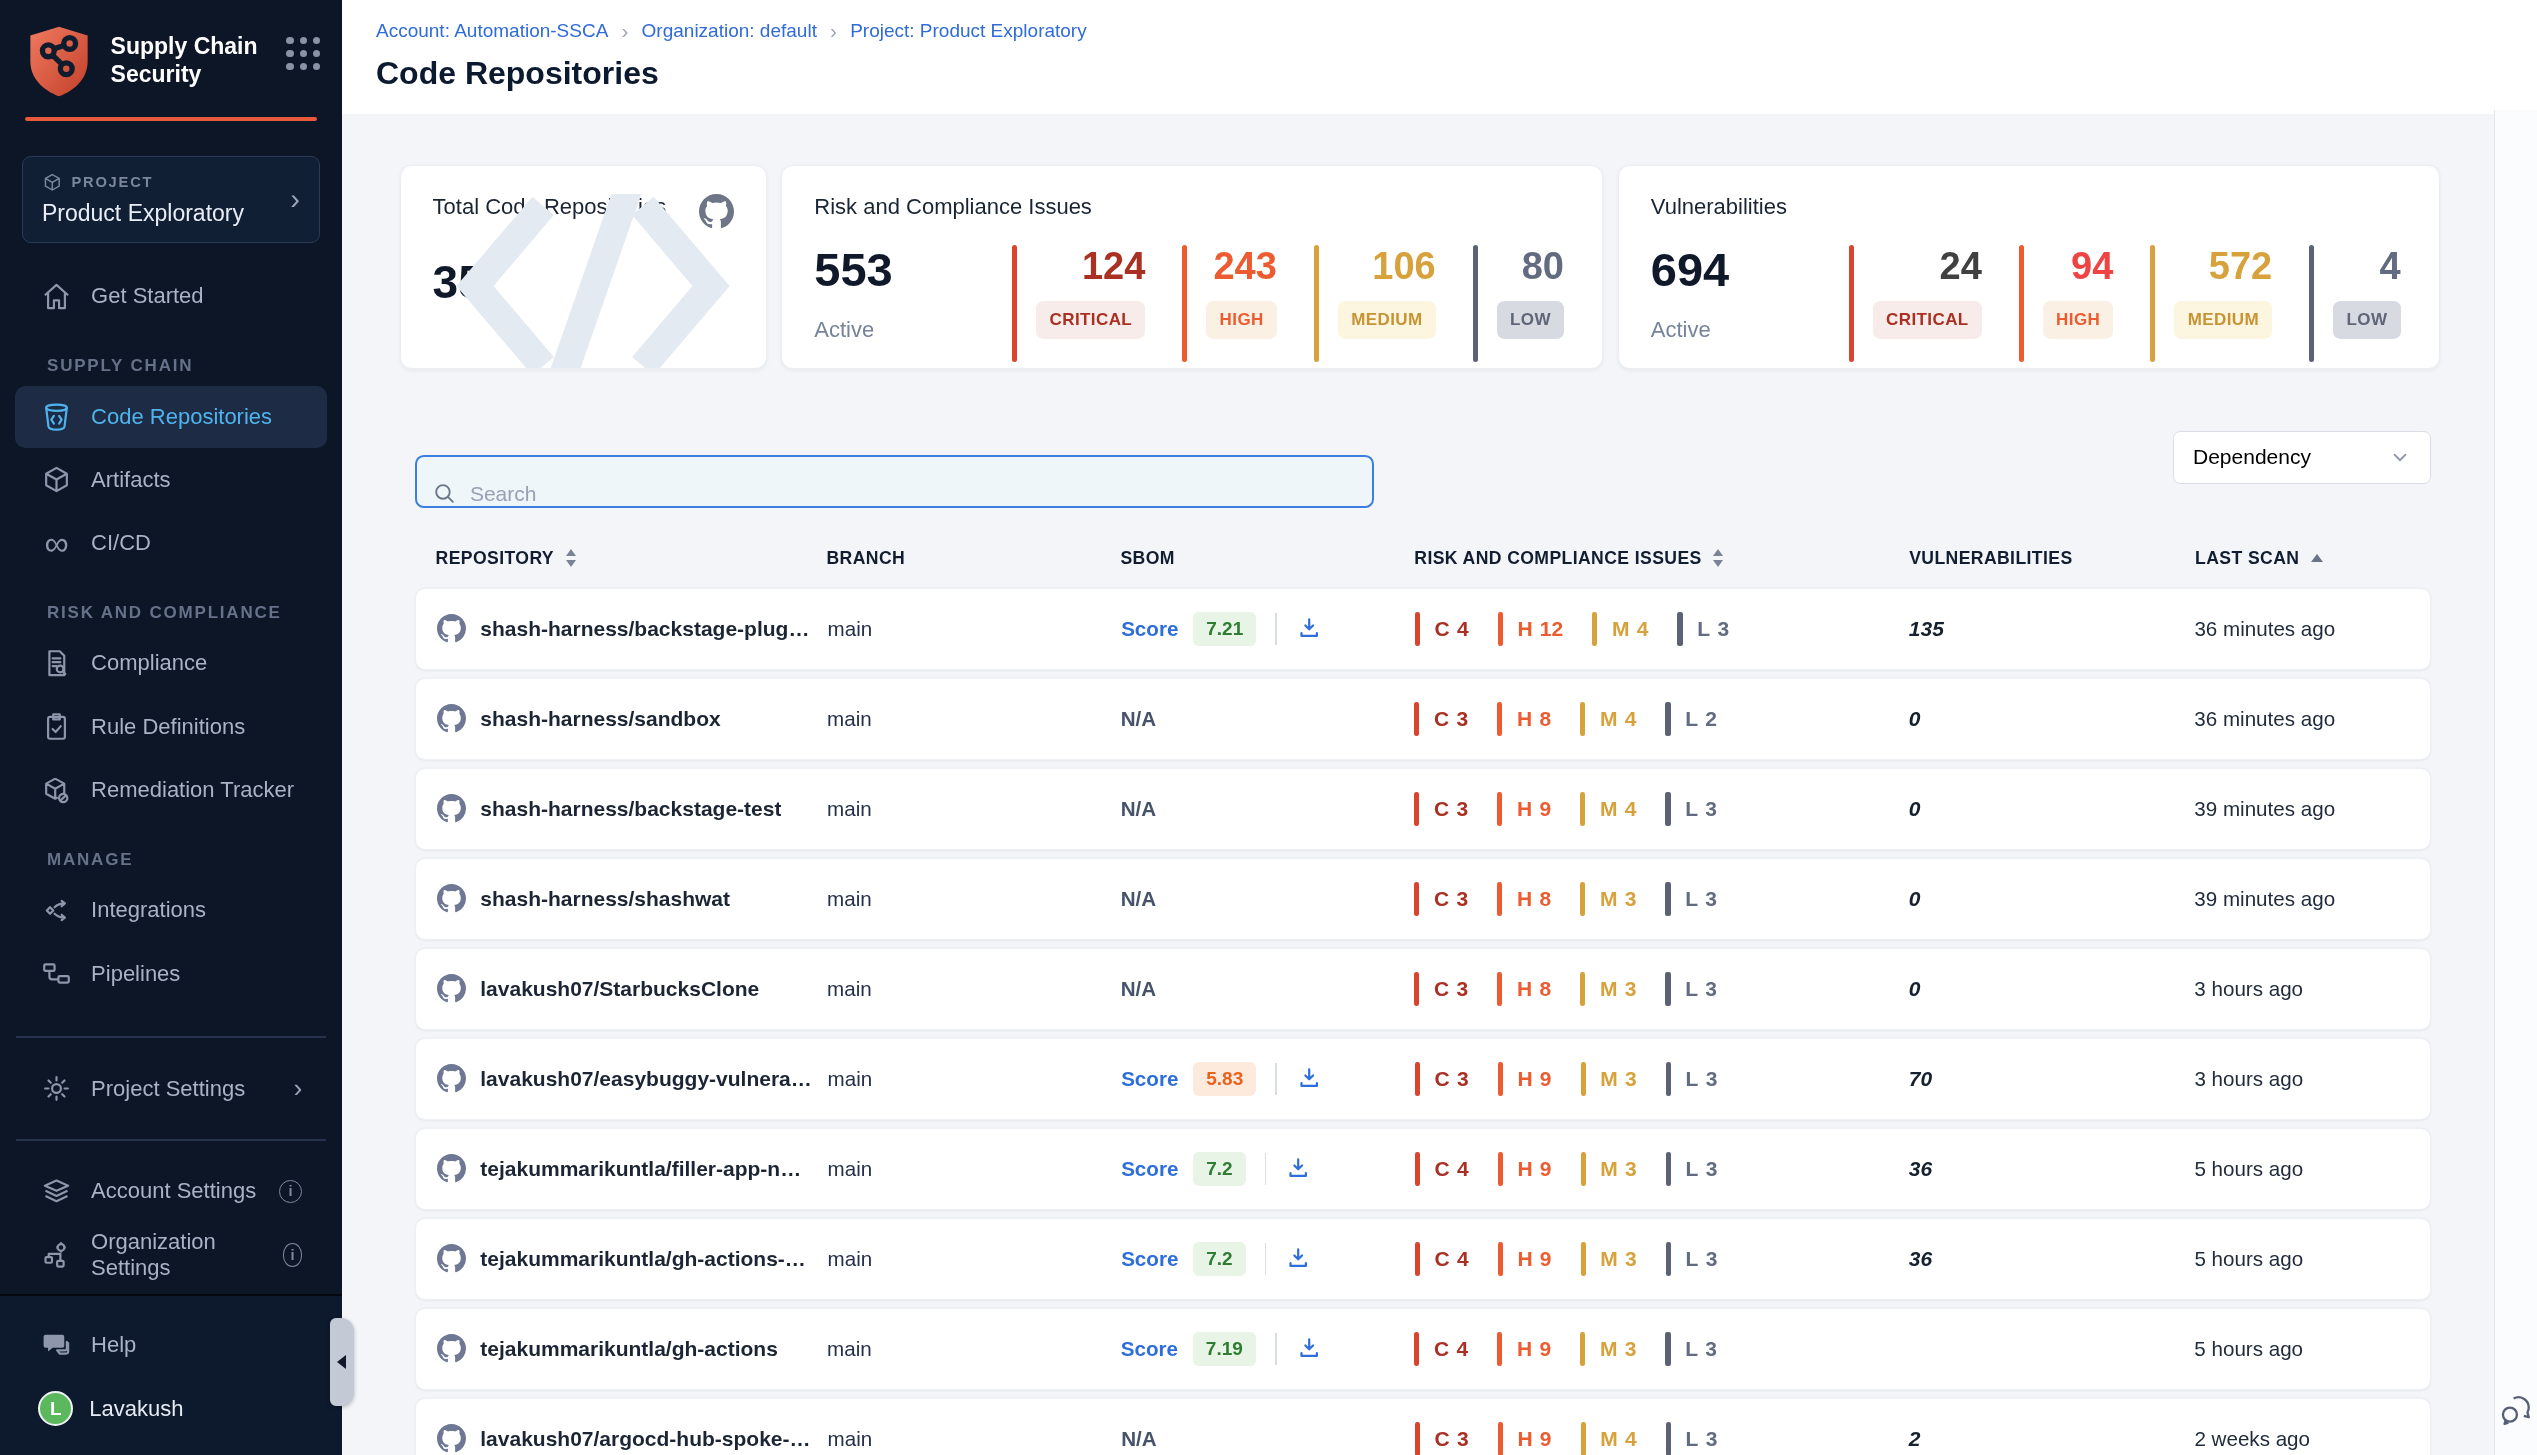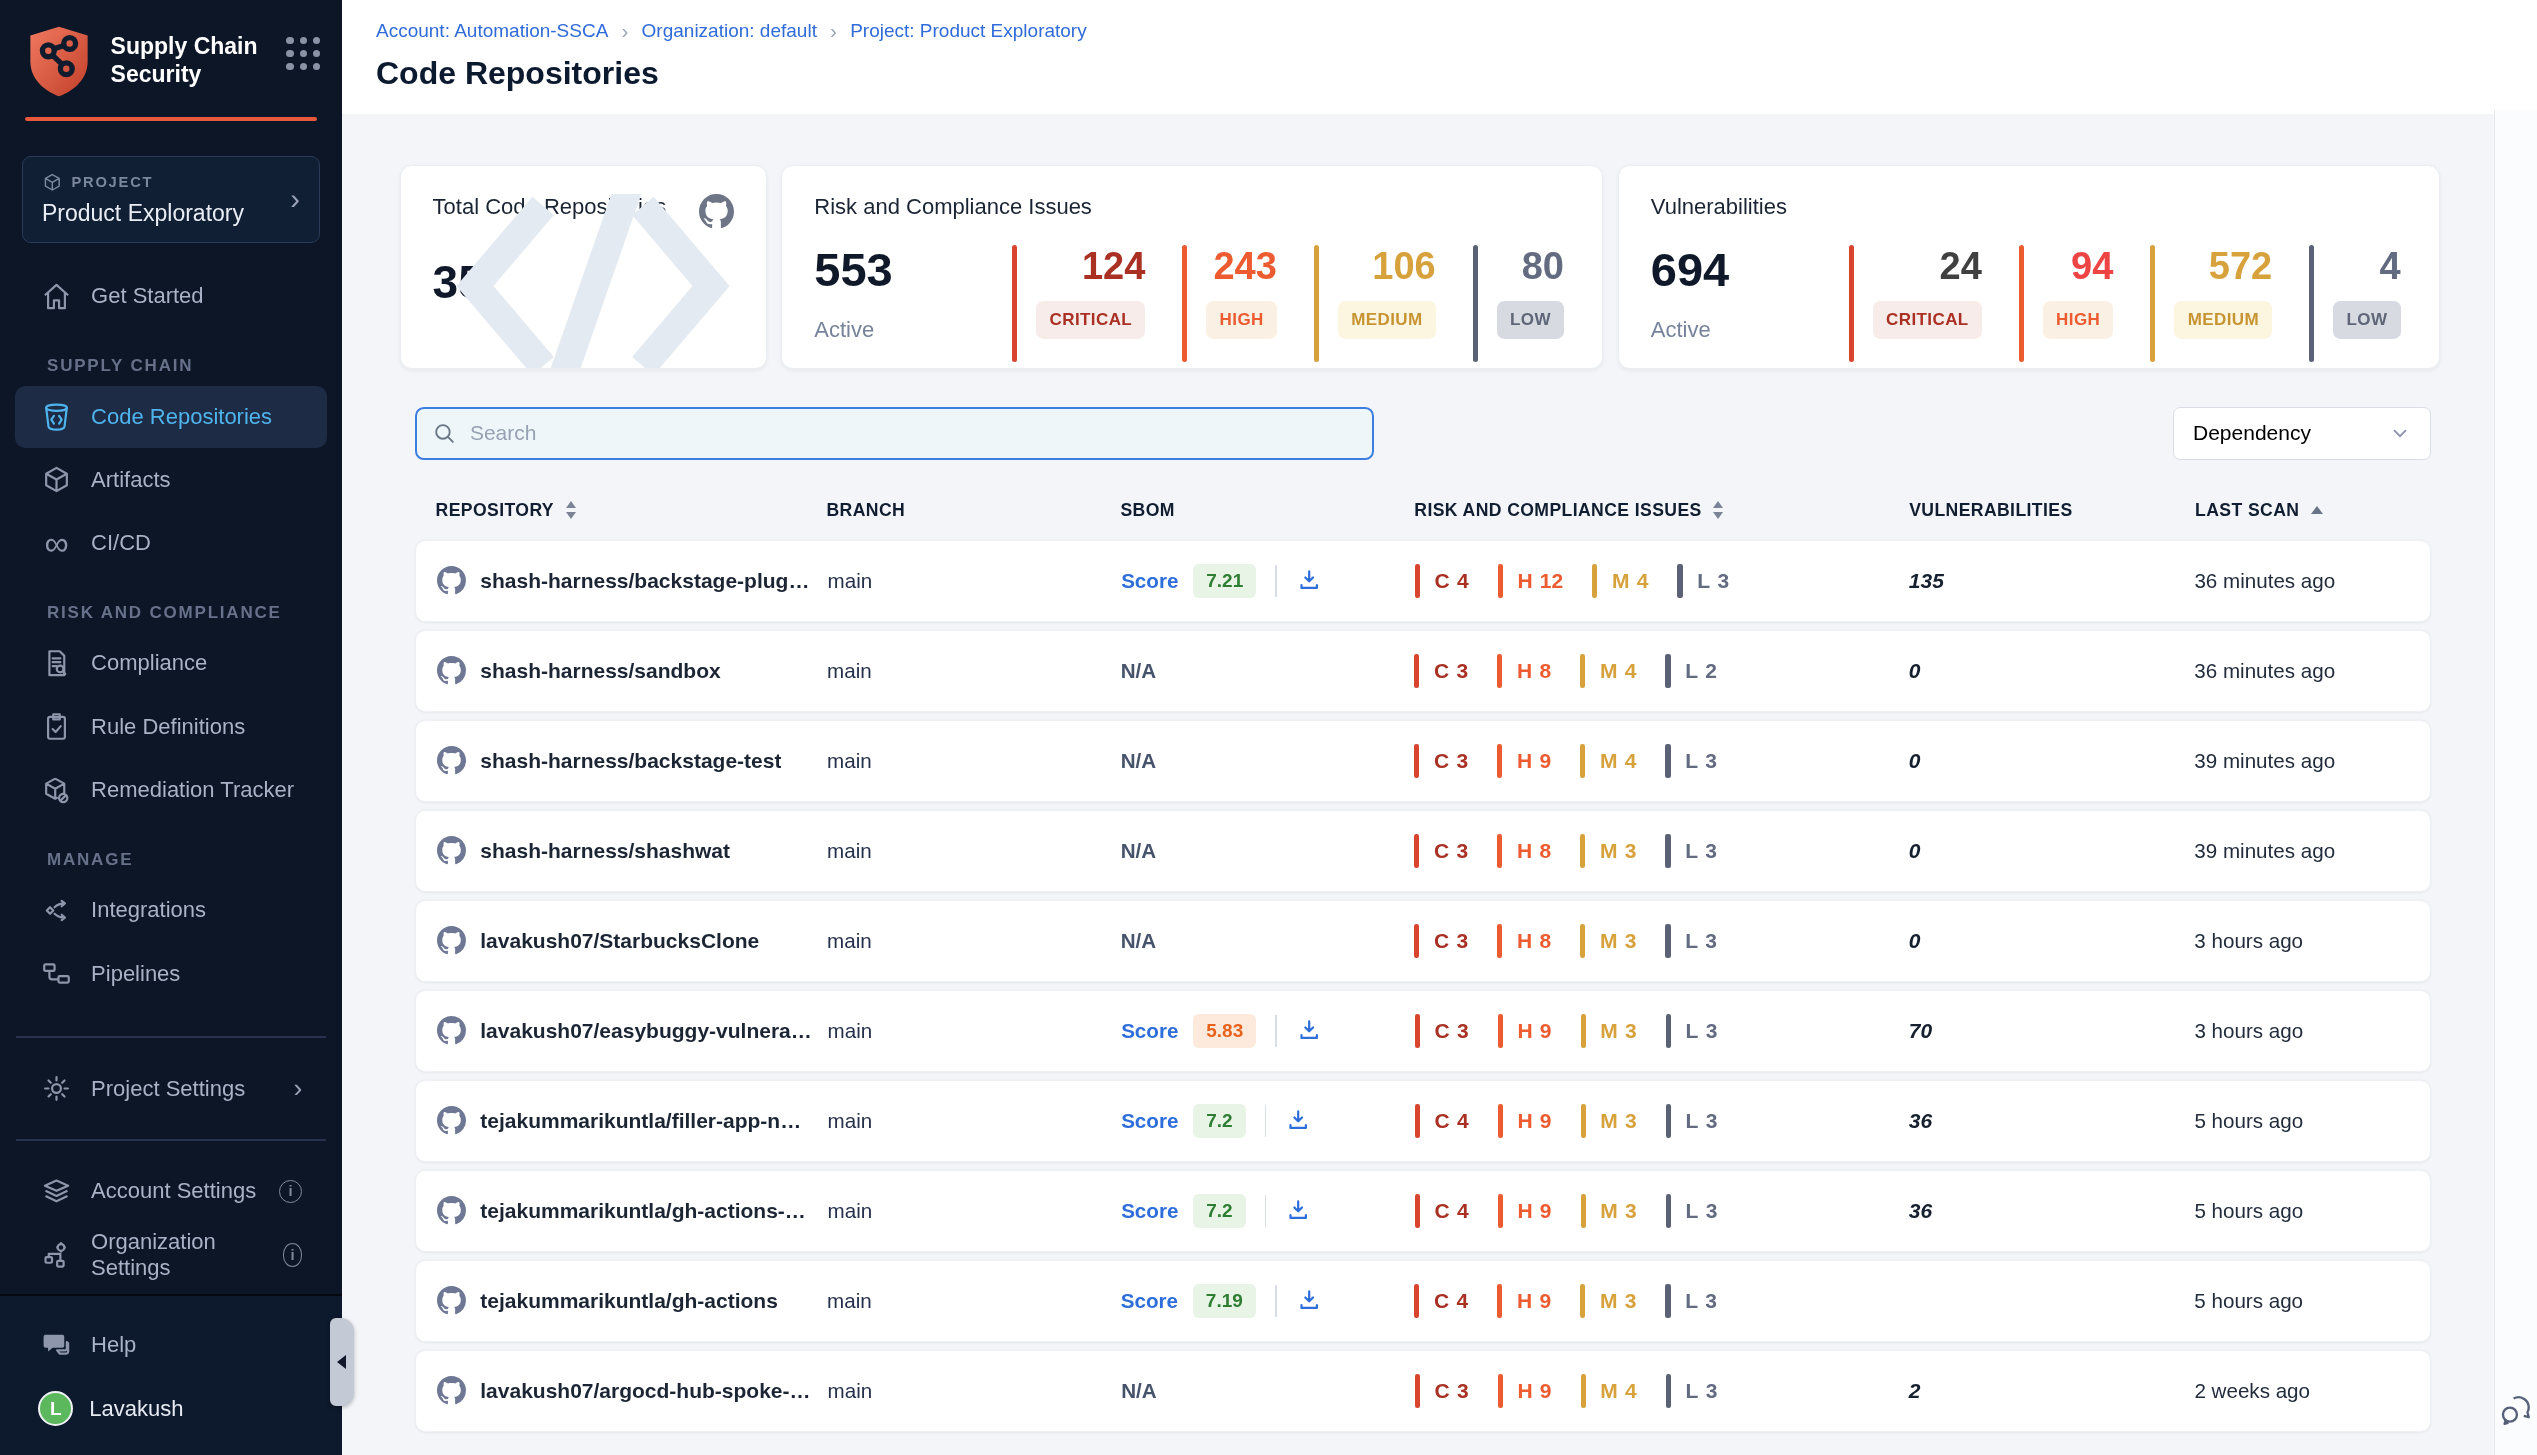--- a/index.html
+++ b/index.html
@@ -81,21 +81,21 @@
   .sev-wrap { display:flex; gap:37px; margin-top:2.9px;text-align:right; }
   .sev-col { display:flex; }
   .sev-colbar { width:5.1px; border-radius:2.9px; height:117px; flex-shrink:0; }
   .sev-colbody { margin-left:19px; }
   .sev-val { font-size:38px; font-weight:bold; line-height:1; margin-top:2.9px; }
   .sev-badge { display:inline-block; margin-top:16px; font-size:17px; font-weight:bold; letter-spacing:0.4px;
                border-radius:7.3px; padding:8.8px 13.2px; }
 
   .filter-row { display:flex; align-items:center; margin-top:38px; }
   .searchbox { width:959px; height:53px; background:#eef6fa; border:2.2px solid #3c7de0; border-radius:8.8px;
-               display:flex; align-items:center; padding:0 14.7px; }
+               display:flex; align-items:flex-end; padding:0 14.7px;margin-top:48px; }
   .searchbox svg { width:25px; height:25px; color:#6b7686; flex-shrink:0; }
   .searchbox input { flex:1; border:none; outline:none; background:transparent; font-size:21px; margin-left:13.2px;
                      font-family:"Liberation Sans", sans-serif; color:#1d2534; }
   .searchbox input::placeholder { color:#97a1b3; }
   .dropdown { margin-left:auto; width:258px; height:53px; background:#fff; border:1.5px solid #d9dde6; border-radius:7.3px;
               display:flex; align-items:center; padding:0 19px; font-size:21px; color:#000000; cursor:pointer; }
   .dropdown svg { width:22px; height:22px; color:#8b90b0; margin-left:auto; }
 
   
   .tbl { margin-top:40px; }

